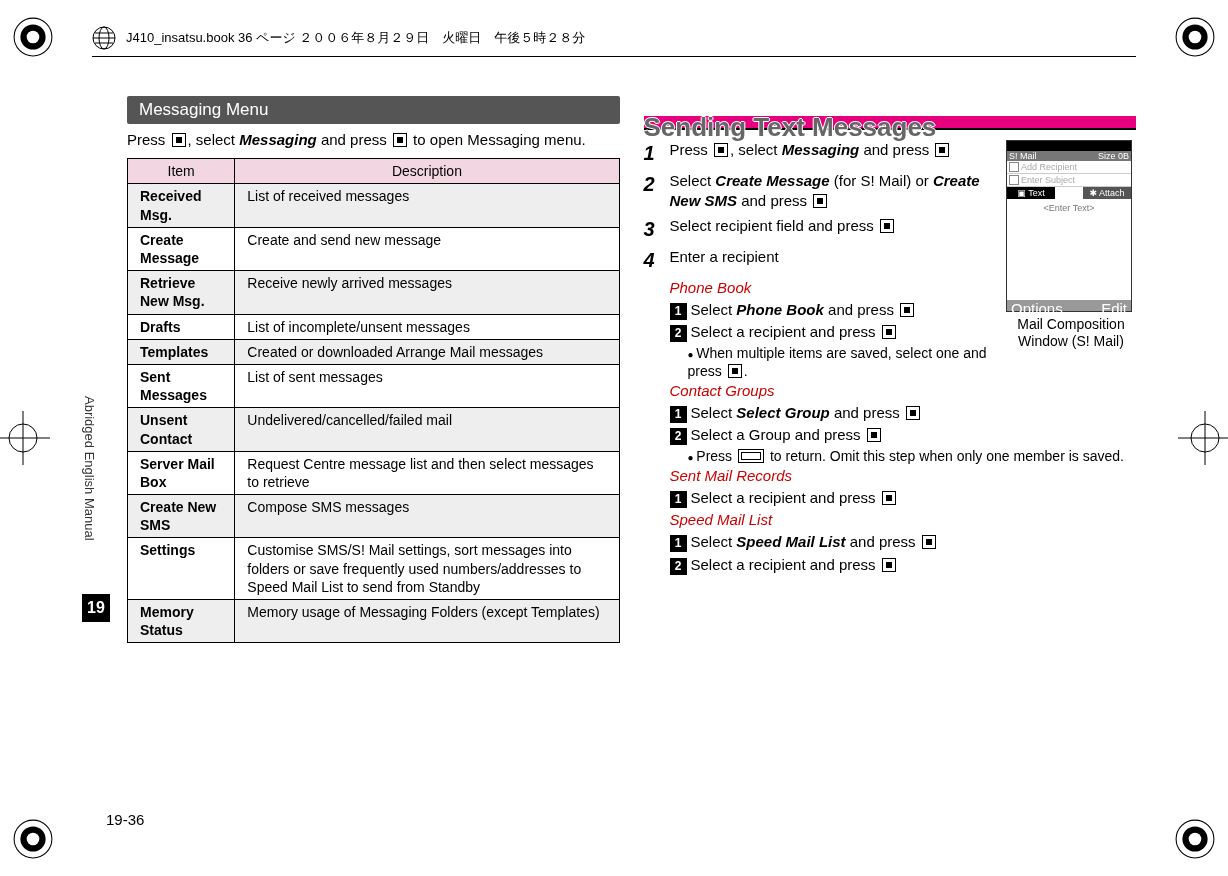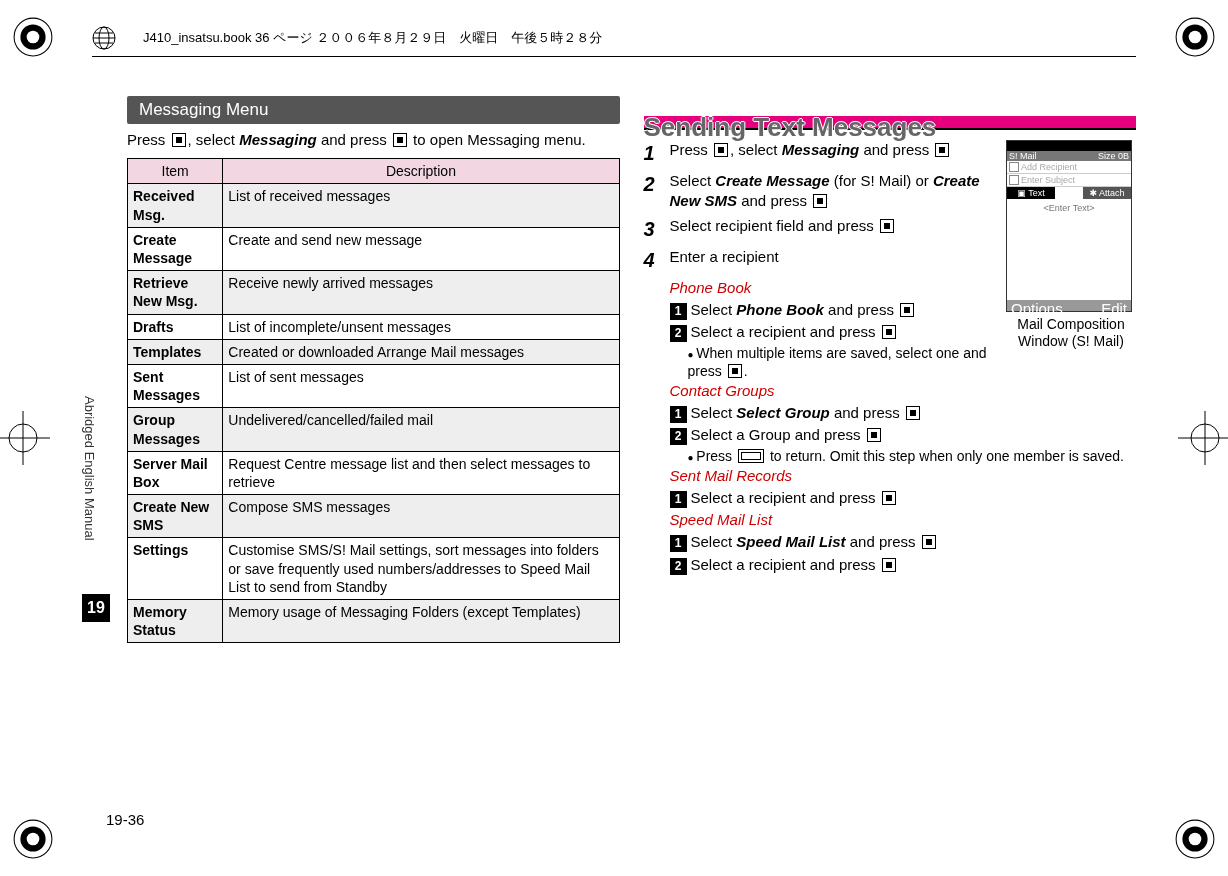--- a/index.html
+++ b/index.html
@@ -21,21 +21,21 @@
   .reg-tl { top: 16px; left: 12px; }
   .reg-tr { top: 16px; right: 12px; }
   .reg-bl { bottom: 16px; left: 12px; }
   .reg-br { bottom: 16px; right: 12px; }
   .crossmark { position: absolute; width: 54px; height: 54px; }
   .cross-l { top: 50%; left: -4px; transform: translateY(-50%); }
   .cross-r { top: 50%; right: -4px; transform: translateY(-50%); }
   .headerline {
     position: absolute;
     top: 26px; left: 92px;
-    display: flex; align-items: center; gap: 27px;
+    display: flex; align-items: center; gap: 10px;
     font-size: 13px;
   }
   .headerline .globe { width: 24px; height: 24px; }
   .hr-top { position: absolute; top: 56px; left: 92px; right: 92px; border-top: 1px solid #000; }
   .page {
     position: absolute;
     top: 96px; left: 82px; right: 92px; bottom: 70px;
     display: flex;
   }
   .side-tab {
@@ -77,21 +77,21 @@
     margin-bottom: 6px;
   }
   .intro { margin-bottom: 8px; line-height: 1.35; }
   table.menu {
     width: 100%;
     border-collapse: collapse;
     font-size: 14px;
   }
   table.menu th, table.menu td {
     border: 1px solid #000;
-    padding: 3px 5px;
+    padding: 3px 12px;
     text-align: left;
     vertical-align: top;
     line-height: 1.3;
   }
   table.menu th {
     background: #f2d7e3;
     font-weight: normal;
     text-align: center;
   }
   table.menu tr:nth-child(even) td { background: #eee; }
@@ -260,21 +260,21 @@
             </tr>
         <tr>
               <td>Templates</td>
               <td>Created or downloaded Arrange Mail messages</td>
             </tr>
         <tr>
               <td>Sent Messages</td>
               <td>List of sent messages</td>
             </tr>
         <tr>
-              <td>Group Messages</td>
+              <td>Unsent Contact</td>
               <td>Undelivered/cancelled/failed mail</td>
             </tr>
         <tr>
               <td>Server Mail Box</td>
               <td>Request Centre message list and then select messages to retrieve</td>
             </tr>
         <tr>
               <td>Create New SMS</td>
               <td>Compose SMS messages</td>
             </tr>

